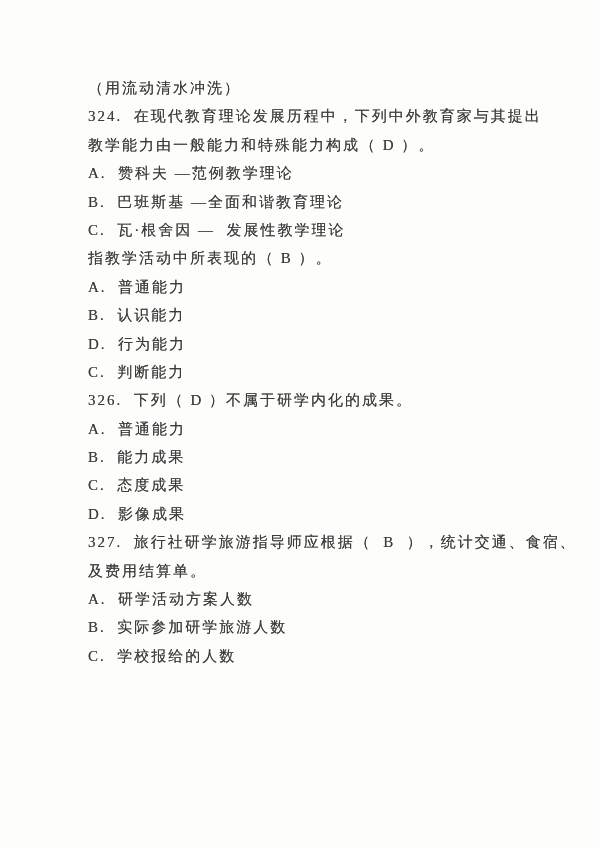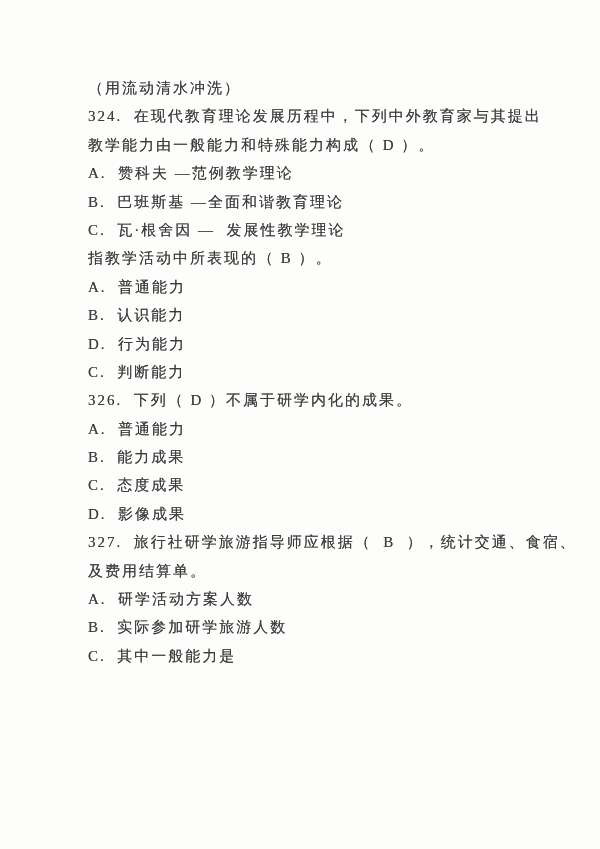--- a/index.html
+++ b/index.html
@@ -63,17 +63,17 @@
       <div class="line">B.  能力成果</div>
       <div class="line">C.  态度成果</div>
       <div class="line">D.  影像成果</div>
     </section>
 
     <section>
       <div class="line">327.  旅行社研学旅游指导师应根据（  B  ），统计交通、食宿、</div>
       <div class="line">及费用结算单。</div>
       <div class="line">A.  研学活动方案人数</div>
       <div class="line">B.  实际参加研学旅游人数</div>
-      <div class="line">C.  其中一般能力是</div>
+      <div class="line">C.  学校报给的人数</div>
     </section>
 
   </div>
 </div>
 
 </body></html>

